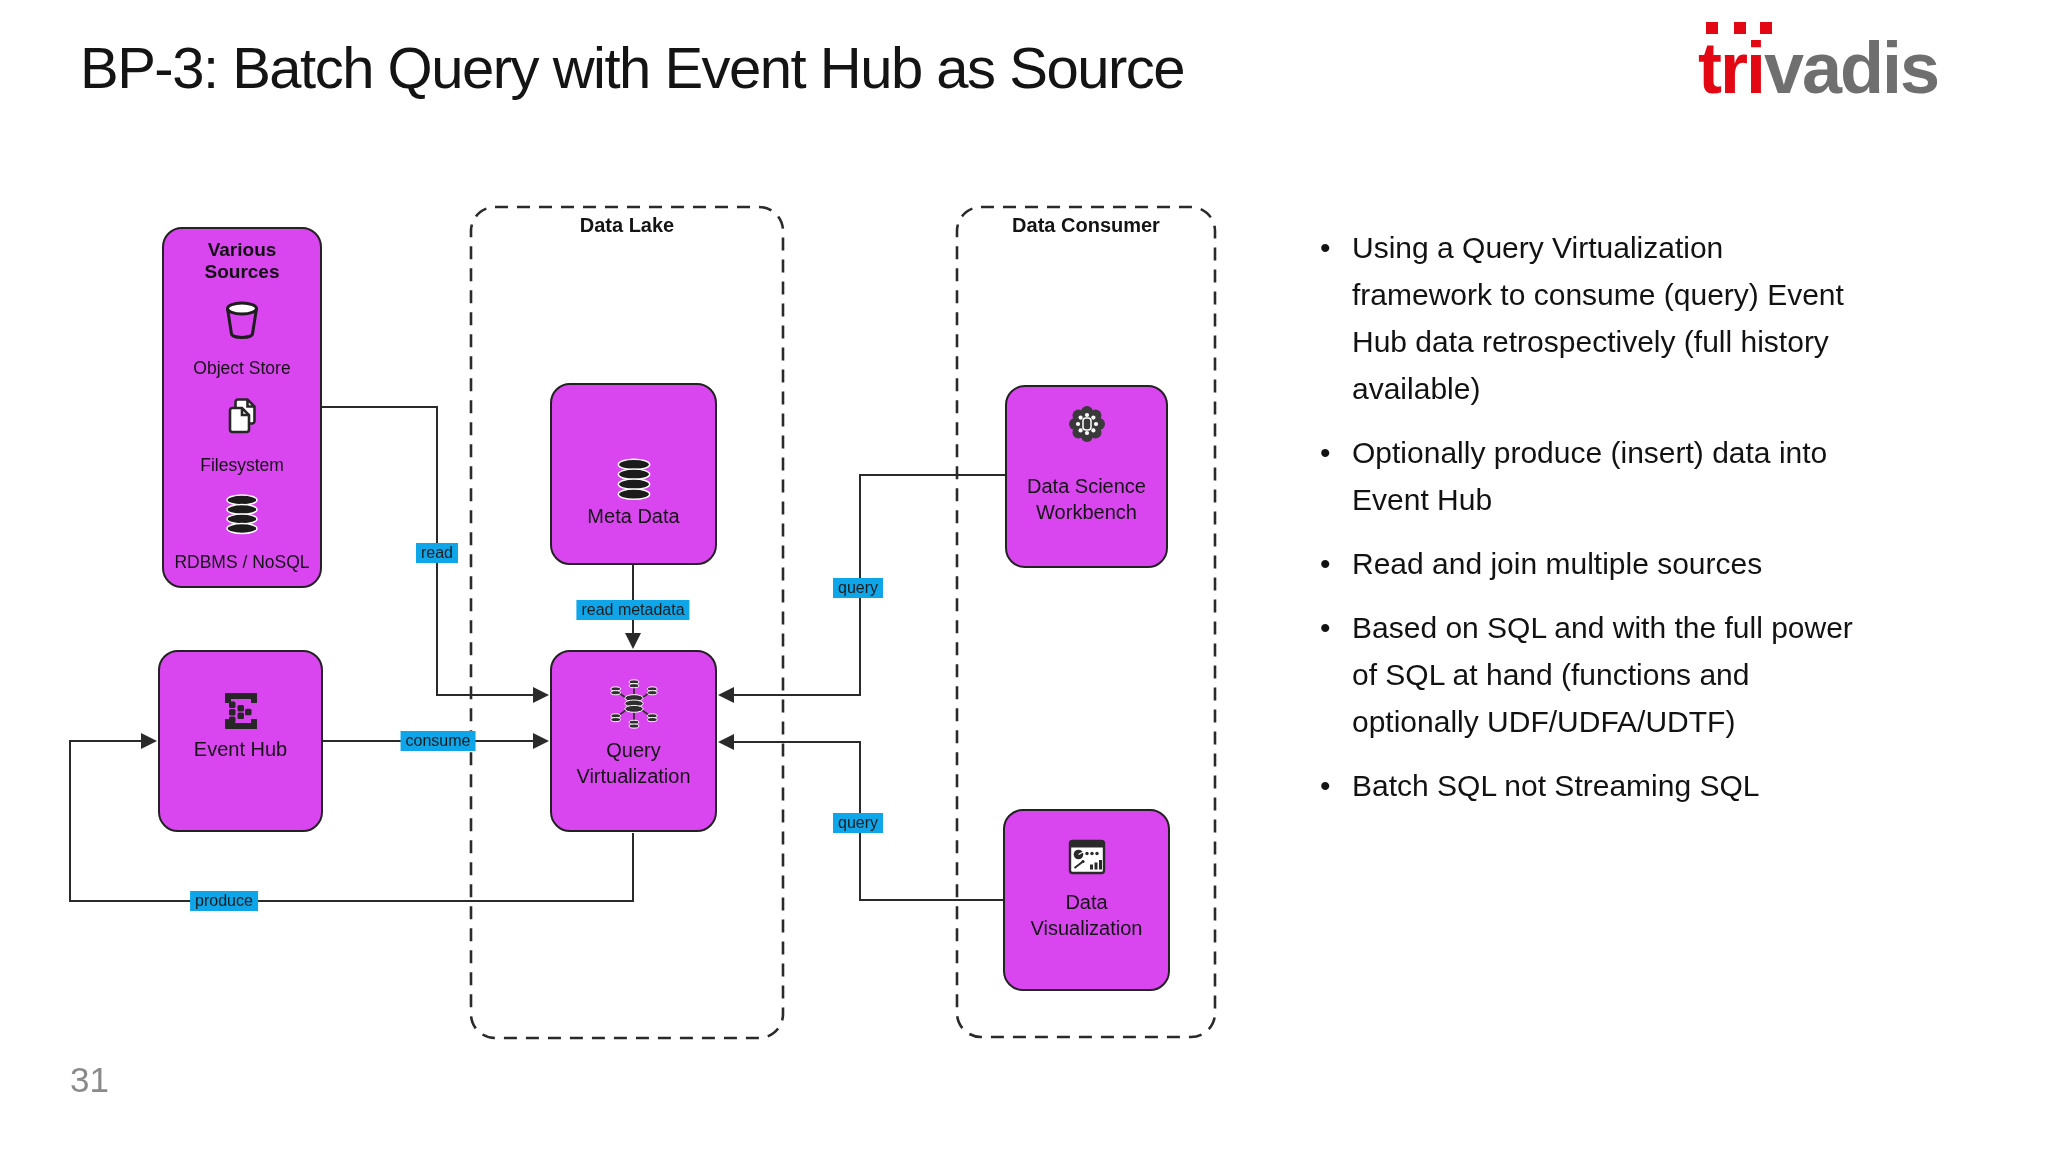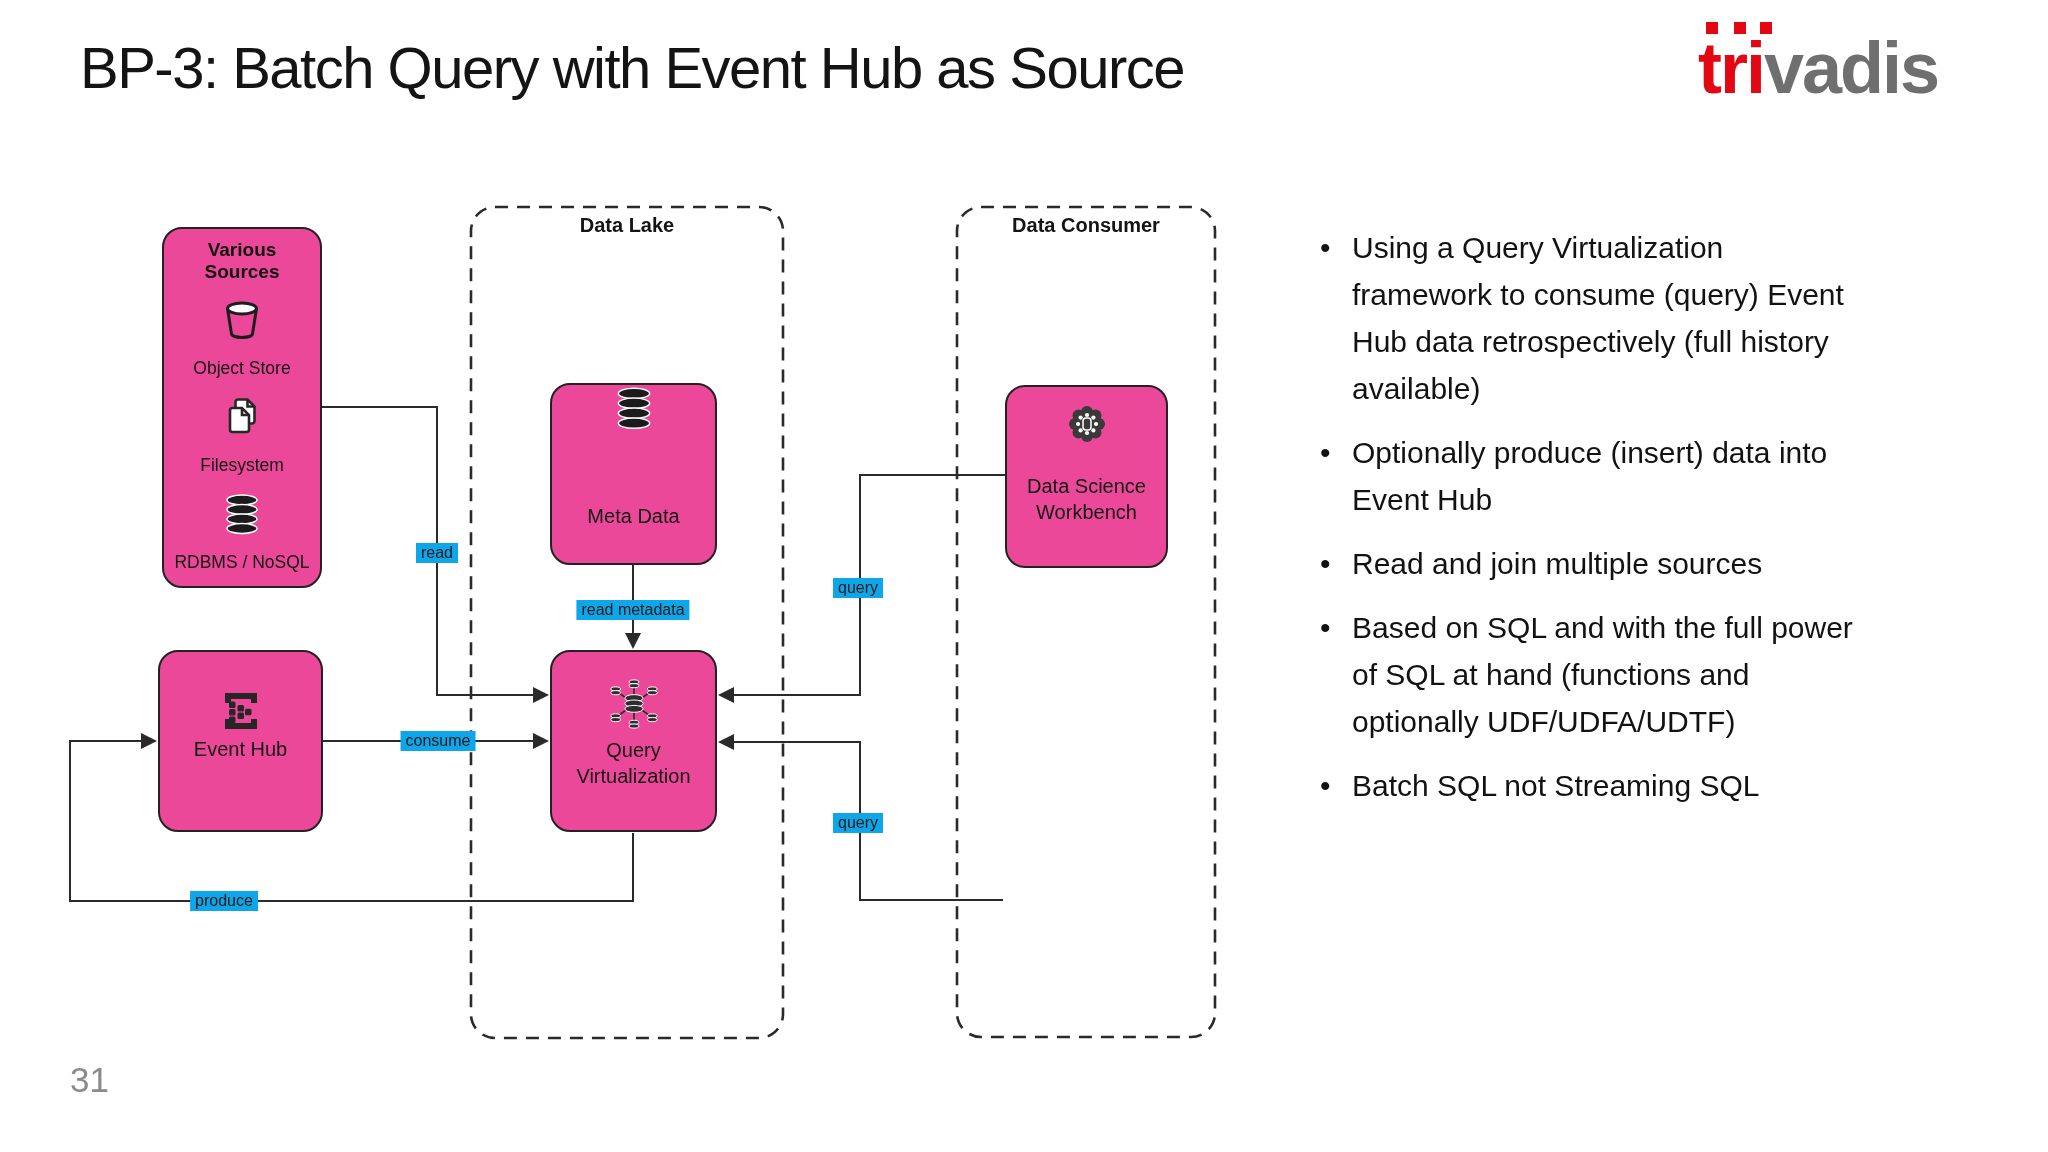--- a/index.html
+++ b/index.html
@@ -13,29 +13,29 @@
     font-size:58px; font-weight:400; letter-spacing:-1.5px; color:#141414; line-height:1.1;
   }
   .logo { position:absolute; left:1698px; top:16px; width:330px; height:95px; }
   .logo-dot { position:absolute; top:6px; width:12px; height:12px; background:#e30613; }
   .logo-dot.d1 { left:8px; } .logo-dot.d2 { left:36px; } .logo-dot.d3 { left:62px; }
   .logo-text { position:absolute; left:0; top:16px; font-size:72px; font-weight:700; letter-spacing:-2px; line-height:1; }
   .logo-red { color:#e30613; } .logo-gray { color:#706f6f; }
   
   .wires { position:absolute; left:0; top:0; width:2048px; height:1152px; z-index:1; }
   .node {
-    position:absolute; z-index:2; background:#ec4899; border:2.2px solid #222; border-radius:20px;
+    position:absolute; z-index:2; background:#d946ef; border:2.2px solid #222; border-radius:20px;
     display:flex; flex-direction:column; align-items:center; text-align:center; box-sizing:border-box;
   }
   .node .lbl { font-size:20px; color:#141414; line-height:1.3; }
   .node-vs { left:162px; top:227px; width:160px; height:361px; justify-content:space-between; padding:10px 0 12px; }
   .node-vs .vs-title { font-size:19px; font-weight:700; line-height:1.15; width:110px; }
   .node-vs .lbl { font-size:17.5px; }
   .node-eh  { left:158px;  top:650px; width:165px; height:182px; justify-content:center; padding-bottom:34px; }
-  .node-md  { left:550px;  top:383px; width:167px; height:182px; justify-content:space-between; padding-bottom:34px; gap:1px; }
+  .node-md  { left:550px;  top:383px; width:167px; height:182px; justify-content:flex-end; padding-bottom:34px; gap:1px; }
   .node-qv  { left:550px;  top:650px; width:167px; height:182px; justify-content:center; padding-bottom:18px; gap:5px; }
   .node-dsw { left:1005px; top:385px; width:163px; height:183px; justify-content:center; padding-bottom:30px; gap:24px; }
   .node-dv  { left:1003px; top:809px; width:167px; height:182px; justify-content:center; padding-bottom:26px; gap:8px; }
   .node .lbl.w2 { width:130px; }
   .group-title {
     position:absolute; z-index:2; text-align:center; font-size:20px; font-weight:700; color:#141414;
   }
   .gt-lake { left:471px; top:214px; width:312px; }
   .gt-consumer { left:957px; top:214px; width:258px; }
   .edge-label {
@@ -199,20 +199,37 @@
           <circle cx="16" cy="25" r="2.1"></circle>
           <circle cx="18.6" cy="18.6" r="2.1"></circle>
         <circle cx="25" cy="16" r="2.1"></circle>
           <circle cx="31.4" cy="18.6" r="2.1"></circle>
       </g>
       <rect x="21" y="19" width="8" height="12" rx="3" fill="none" stroke="#fff" stroke-width="1.5"></rect>
     </svg>
     <div class="lbl w2">Data Science Workbench</div>
   </div>
 
+  <div class="node node-dv">
+    <svg class="icon" width="48" height="48" viewBox="0 0 48 48">
+      <rect x="7" y="8" width="34" height="32" rx="2.5" fill="#fff" stroke="#2a2a2a" stroke-width="2.4"></rect>
+      <rect x="7" y="8" width="34" height="6.5" fill="#2a2a2a"></rect>
+      <circle cx="15.5" cy="21.5" r="4.8" fill="#2a2a2a"></circle>
+      <path d="M15.5 21.5 L20 19" stroke="#fff" stroke-width="1.2" fill="none"></path>
+      <circle cx="24" cy="20.5" r="1.7" fill="#2a2a2a"></circle>
+      <circle cx="29" cy="20.5" r="1.7" fill="#2a2a2a"></circle>
+      <circle cx="34" cy="20.5" r="1.7" fill="#2a2a2a"></circle>
+      <path d="M11.5 35 L20 28.5" stroke="#2a2a2a" stroke-width="2" fill="none"></path>
+      <circle cx="20" cy="28.5" r="1.6" fill="#2a2a2a"></circle>
+      <rect x="27" y="31.5" width="3" height="5" fill="#2a2a2a"></rect>
+      <rect x="31.5" y="29.5" width="3" height="7" fill="#2a2a2a"></rect>
+      <rect x="36" y="27" width="3" height="9.5" fill="#2a2a2a"></rect>
+    </svg>
+    <div class="lbl w2">Data Visualization</div>
+  </div>
 
   <div class="edge-label" style="left:437px; top:553px;">read</div>
   <div class="edge-label" style="left:438px; top:741px;">consume</div>
   <div class="edge-label" style="left:224px; top:901px;text-align:right;">produce</div>
   <div class="edge-label" style="left:633px; top:610px;">read metadata</div>
   <div class="edge-label" style="left:858px; top:588px;">query</div>
   <div class="edge-label" style="left:858px; top:823px;">query</div>
 
   <ul class="bullets">
     <li><span>Using a Query Virtualization framework to consume (query) Event Hub data retrospectively (full history available)</span></li>

